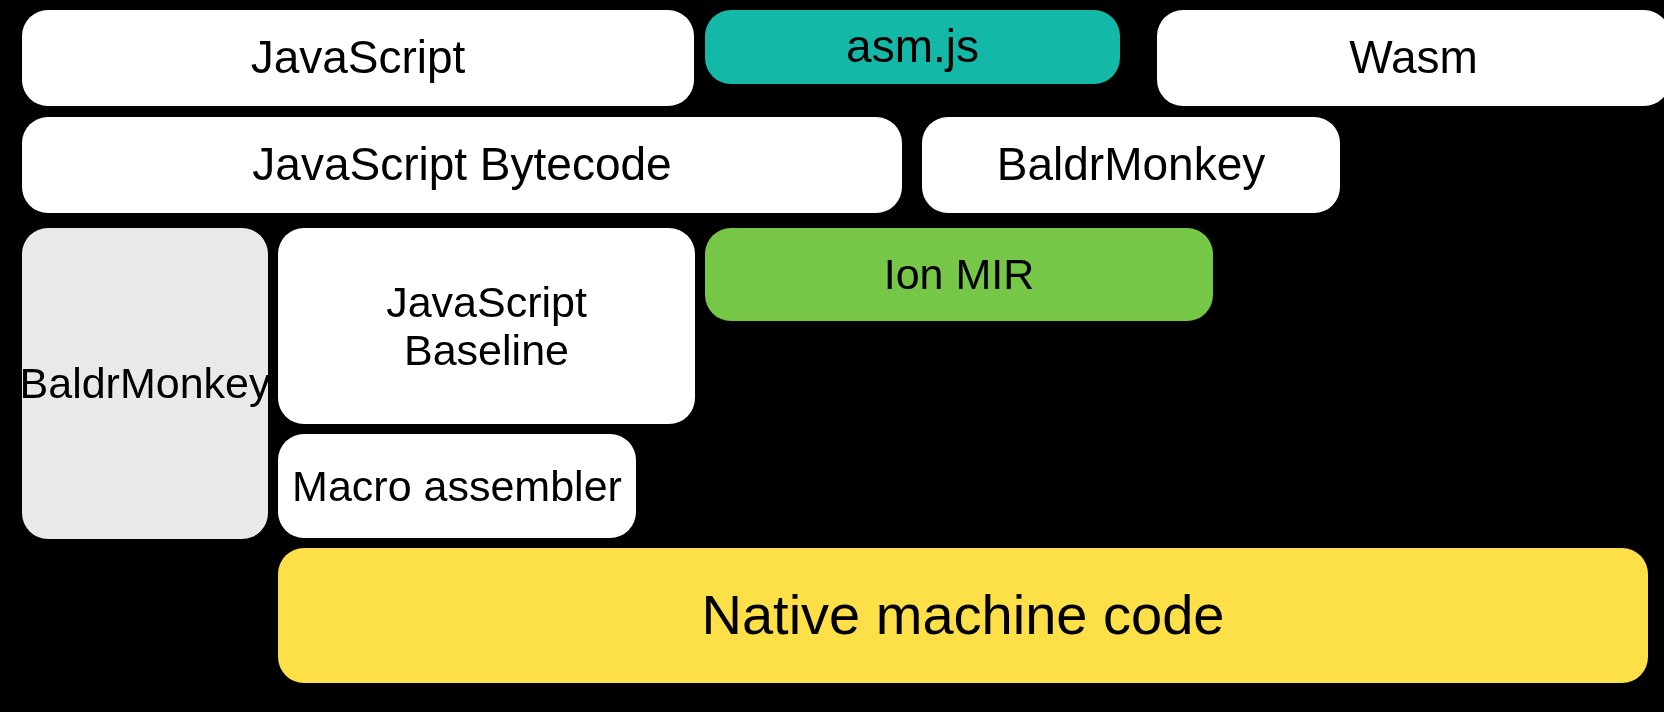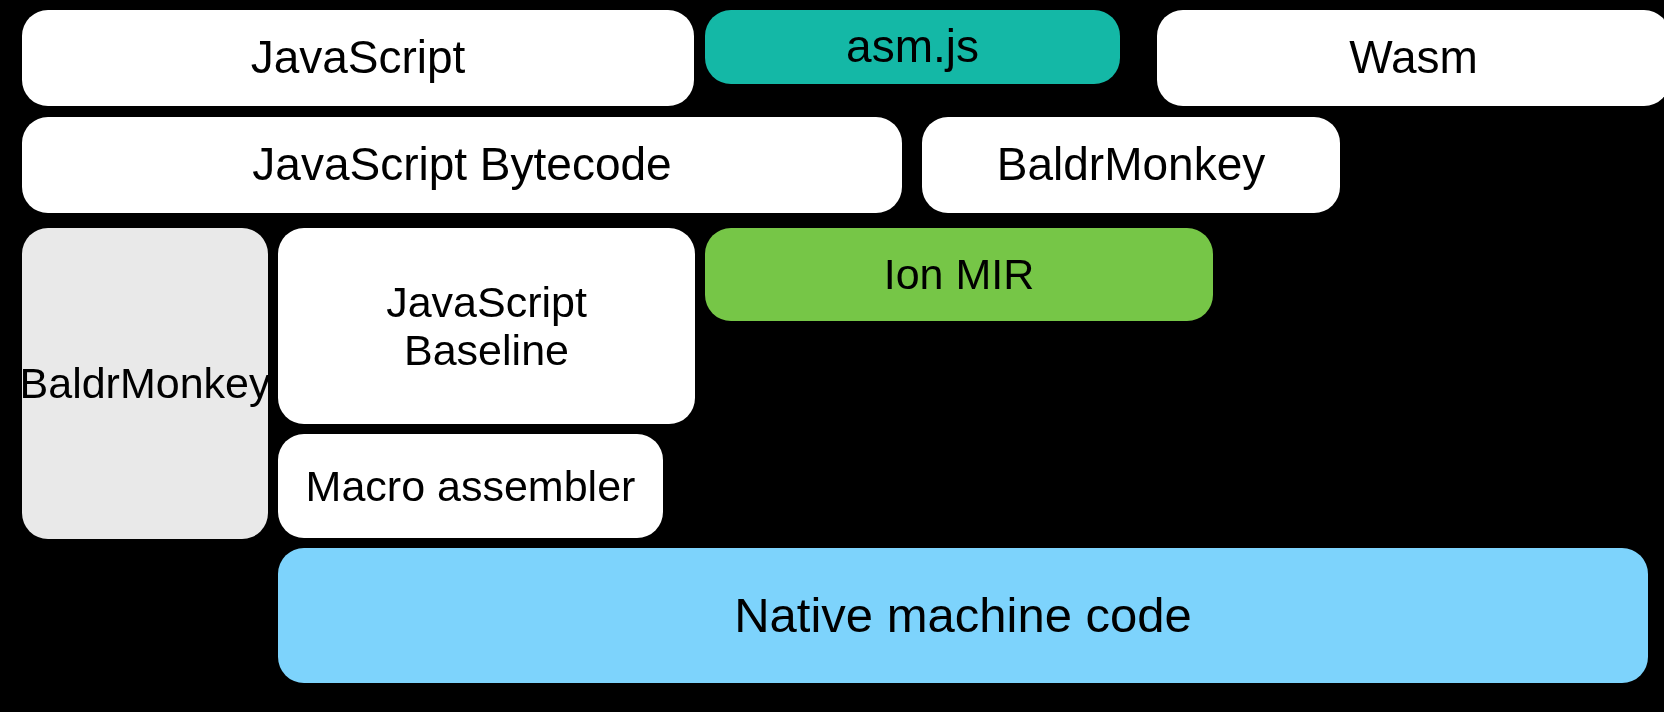--- a/index.html
+++ b/index.html
@@ -41,26 +41,26 @@
   .n-asmjs           { left: 705px;  top: 10px;  width: 415px; height: 74px;  background: #14b8a6; font-size: 46px; }
   .n-wasm            { left: 1133px; top: 10px;  width: 513px; height: 96px;  background: #ffffff; font-size: 46px; margin-left: 24px; }
 
   
   .n-bytecode        { left: 22px;   top: 117px; width: 880px; height: 96px;  background: #ffffff; font-size: 46px; }
   .n-baldrmonkey     { left: 922px;  top: 117px; width: 418px; height: 96px;  background: #ffffff; font-size: 46px; }
 
   
   .n-interpreter     { left: 22px;   top: 228px; width: 246px; height: 311px; background: #e9e9e9; font-size: 43px; }
   .n-baseline        { left: 278px;  top: 228px; width: 417px; height: 196px; background: #ffffff; font-size: 43px; }
-  .n-macroassembler  { left: 278px;  top: 434px; width: 385px; height: 104px; background: #ffffff; font-size: 43px; }
+  .n-macroassembler  { left: 278px;  top: 434px; width: 358px; height: 104px; background: #ffffff; font-size: 43px; }
   .n-ionmir          { left: 705px;  top: 228px; width: 508px; height: 93px;  background: #76c647; font-size: 43px; }
   .n-cranelift       { left: 707px;  top: 330px; width: 841px; height: 208px; background: #f37287; font-size: 43px; }
 
   
-  .n-nativecode      { left: 278px;  top: 548px; width: 1370px; height: 135px; background: #7dd3fc; font-size: 49px; }
+  .n-nativecode      { left: 278px;  top: 548px; width: 1370px; height: 135px; background: #fde047; font-size: 56px; }
 </style>
 </head>
 <body>
 
 <div id="diagram">
 
   <div class="node n-javascript">
     <span class="node-label">JavaScript</span>
   </div>
 

